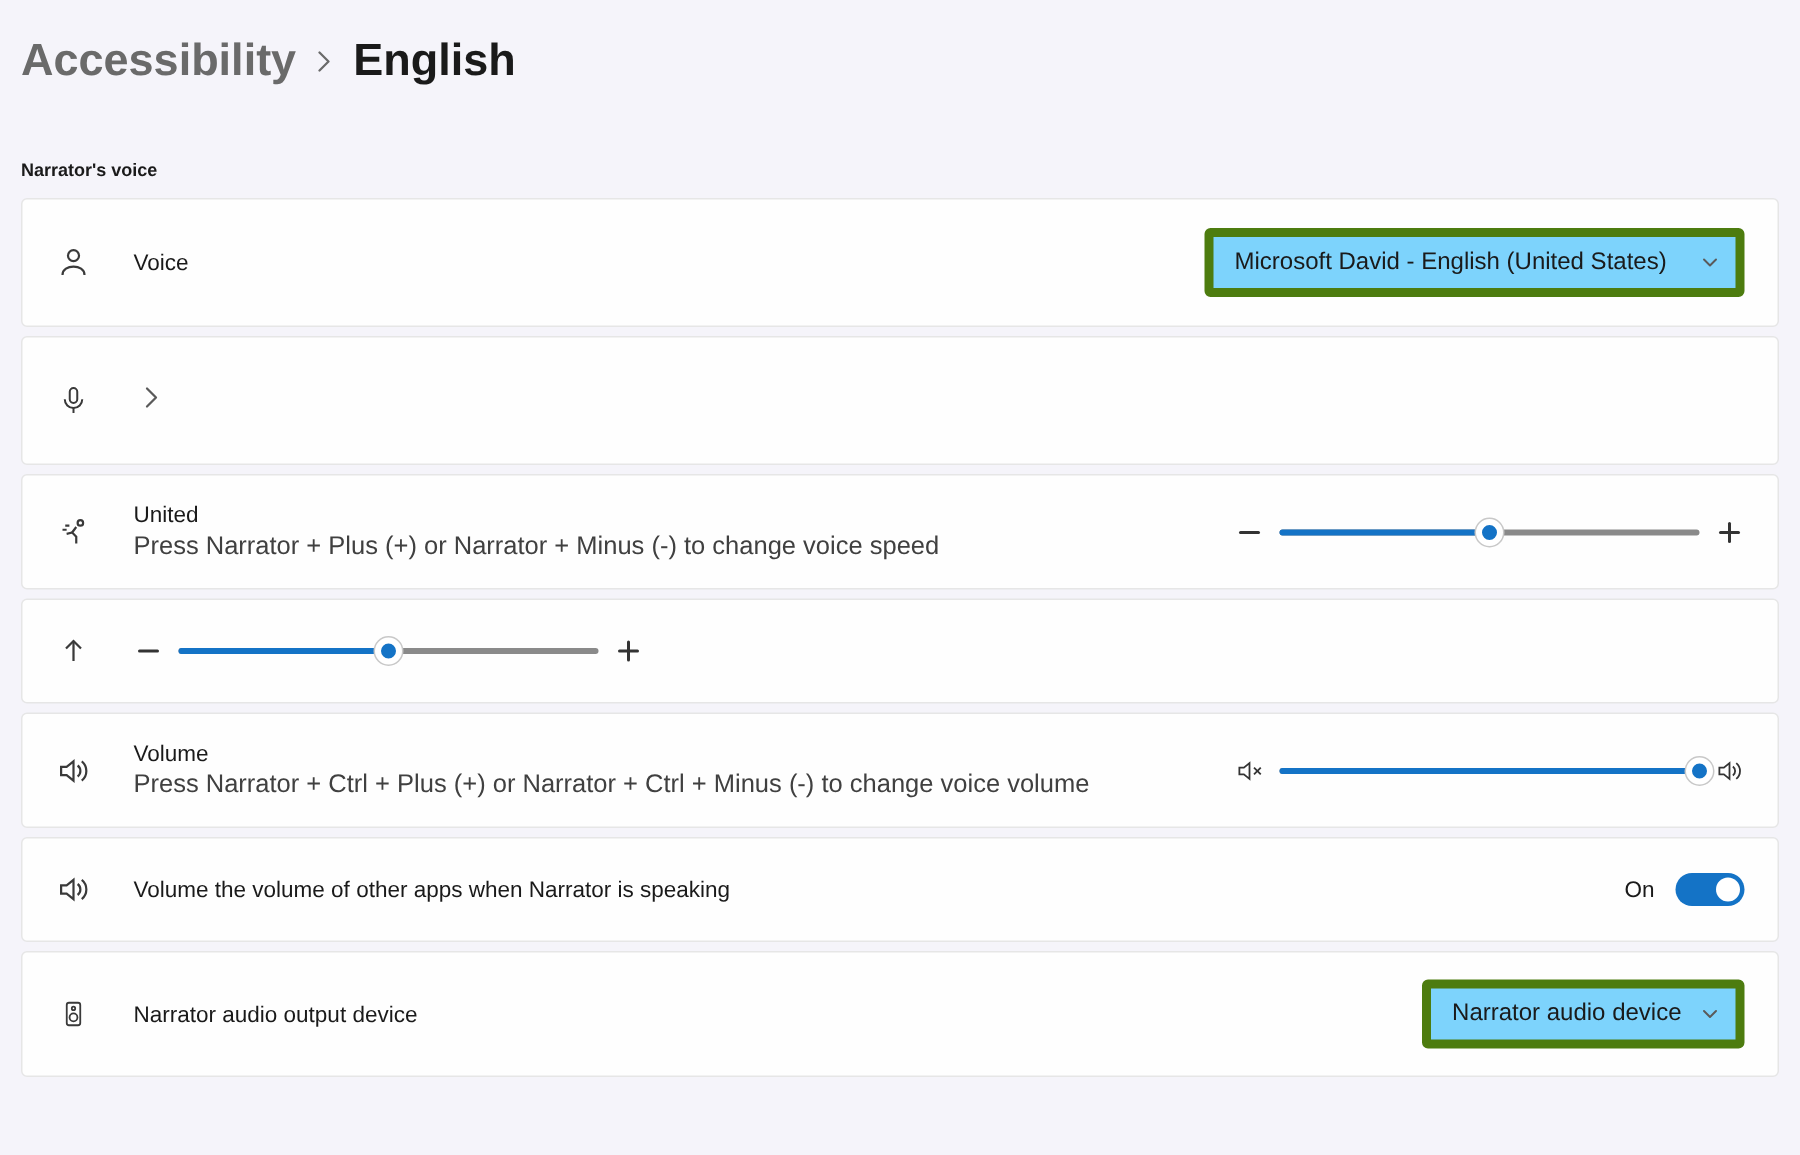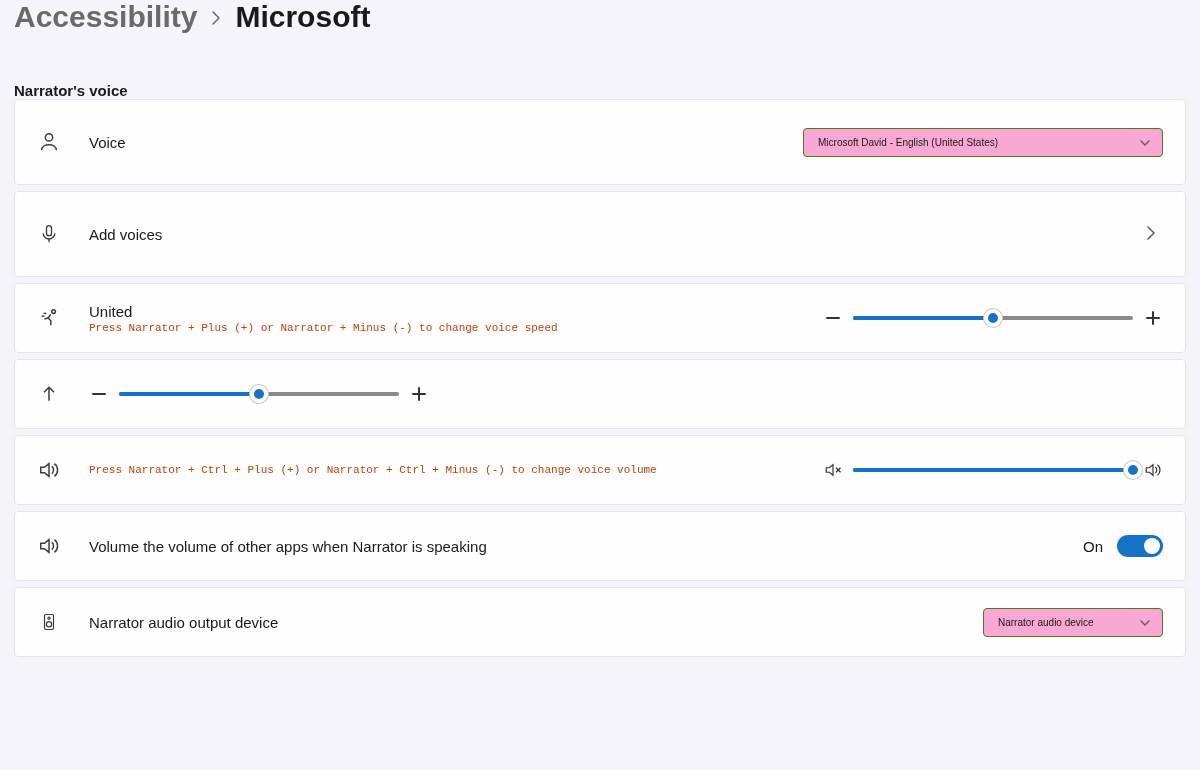--- a/index.html
+++ b/index.html
@@ -5,21 +5,21 @@
   * { box-sizing: border-box; margin: 0; padding: 0; }
   body {
     font-family: "Segoe UI", -apple-system, BlinkMacSystemFont, sans-serif;
     background: #f5f4fa;
     color: #1a1a1a;
     font-size: 14px;
     padding: 0;
   }
   .container {
     width: 1200px;
-    padding: 0 14px 20px;
+    padding: 24px 14px 20px;
   }
 
   
   .breadcrumb {
     display: flex;
     align-items: center;
     gap: 14px;
     margin-bottom: 48px;
     padding-left: 0;
   }
@@ -35,22 +35,23 @@
     margin-top: 2px;
   }
   .breadcrumb-current {
     font-size: 30px;
     font-weight: 600;
     color: #1a1a1a;
   }
 
   
   .section-heading {
-    font-size: 15px;
+    font-size: 12px;
     font-weight: 600;
+    margin-bottom: 12px;
     padding-left: 0;
   }
 
   
   .card {
     background: #fefefe;
     border: 1px solid #e6e6e6;
     border-radius: 4px;
     margin-bottom: 6px;
     padding: 18px 22px;
@@ -74,37 +75,36 @@
     flex: 1;
     display: flex;
     flex-direction: column;
     gap: 2px;
   }
   .card-title {
     font-size: 15px;
     color: #1a1a1a;
   }
   .card-desc {
-    font-size: 11px;
-    color: #c2410c;
-    font-family: Liberation Mono, monospace;
+    font-size: 17px;
+    color: #404040;
   }
   .card-control {
     display: flex;
     align-items: center;
     gap: 8px;
   }
 
   
   .dropdown {
-    border: 1px solid #4d7c0f;
+    border: 6px solid #4d7c0f;
     border-radius: 4px;
     padding: 8px 36px 8px 14px;
-    background: #f9a8d4;
-    font-size: 10px;
+    background: #7dd3fc;
+    font-size: 16px;
     position: relative;
     cursor: pointer;
     min-width: 180px;
   }
   .dropdown.wide { min-width: 360px; }
   .dropdown-caret {
     position: absolute;
     right: 12px;
     top: 50%;
     transform: translateY(-50%);
@@ -195,21 +195,21 @@
 
 <div class="container">
 
   <div class="breadcrumb">
     <span class="breadcrumb-parent">Accessibility</span>
     <span class="breadcrumb-sep">
       <svg width="10" height="14" viewBox="0 0 10 14">
           <path d="M2 1 L8 7 L2 13" stroke="currentColor" stroke-width="1.5" fill="none" stroke-linecap="round" stroke-linejoin="round"></path>
         </svg>
     </span>
-    <span class="breadcrumb-current">Microsoft</span>
+    <span class="breadcrumb-current">English</span>
   </div>
 
   <div class="section-heading">Narrator's voice</div>
 
   <div class="card tall">
     <div class="card-icon">
       <svg width="22" height="22" viewBox="0 0 24 24" fill="none" stroke="currentColor" stroke-width="1.6">
           <circle cx="12" cy="7" r="4"></circle>
           <path d="M4 21c0-4 4-6 8-6s8 2 8 6"></path>
         </svg>
@@ -230,23 +230,20 @@
   </div>
 
   <div class="card tall">
     <div class="card-icon">
       <svg width="20" height="22" viewBox="0 0 24 24" fill="none" stroke="currentColor" stroke-width="1.6">
           <rect x="9" y="2" width="6" height="12" rx="3"></rect>
           <path d="M5 11a7 7 0 0 0 14 0"></path>
           <line x1="12" y1="18" x2="12" y2="22"></line>
         </svg>
     </div>
-    <div class="card-text">
-      <div class="card-title">Add voices</div>
-    </div>
     <div class="card-control">
       <span class="chevron">
         <svg width="8" height="14" viewBox="0 0 8 14">
             <path d="M1 1 L7 7 L1 13" stroke="currentColor" stroke-width="1.5" fill="none" stroke-linecap="round" stroke-linejoin="round"></path>
           </svg>
       </span>
     </div>
   </div>
 
   <div class="card">
@@ -310,20 +307,21 @@
 
   <div class="card">
     <div class="card-icon">
       <svg width="24" height="22" viewBox="0 0 24 24" fill="none" stroke="currentColor" stroke-width="1.6">
           <polygon points="3 9 7 9 12 5 12 19 7 15 3 15 3 9" fill="none"></polygon>
           <path d="M15 8a5 5 0 0 1 0 8"></path>
           <path d="M18 5a9 9 0 0 1 0 14"></path>
         </svg>
     </div>
     <div class="card-text">
+      <div class="card-title">Volume</div>
       <div class="card-desc">Press Narrator + Ctrl + Plus (+) or Narrator + Ctrl + Minus (-) to change voice volume</div>
     </div>
     <div class="card-control slider-group">
       <div class="slider-btn">
         <svg width="20" height="18" viewBox="0 0 24 24" fill="none" stroke="currentColor" stroke-width="1.6">
             <polygon points="3 9 7 9 12 5 12 19 7 15 3 15 3 9" fill="none"></polygon>
             <line x1="16" y1="9" x2="22" y2="15"></line>
             <line x1="22" y1="9" x2="16" y2="15"></line>
           </svg>
       </div>

